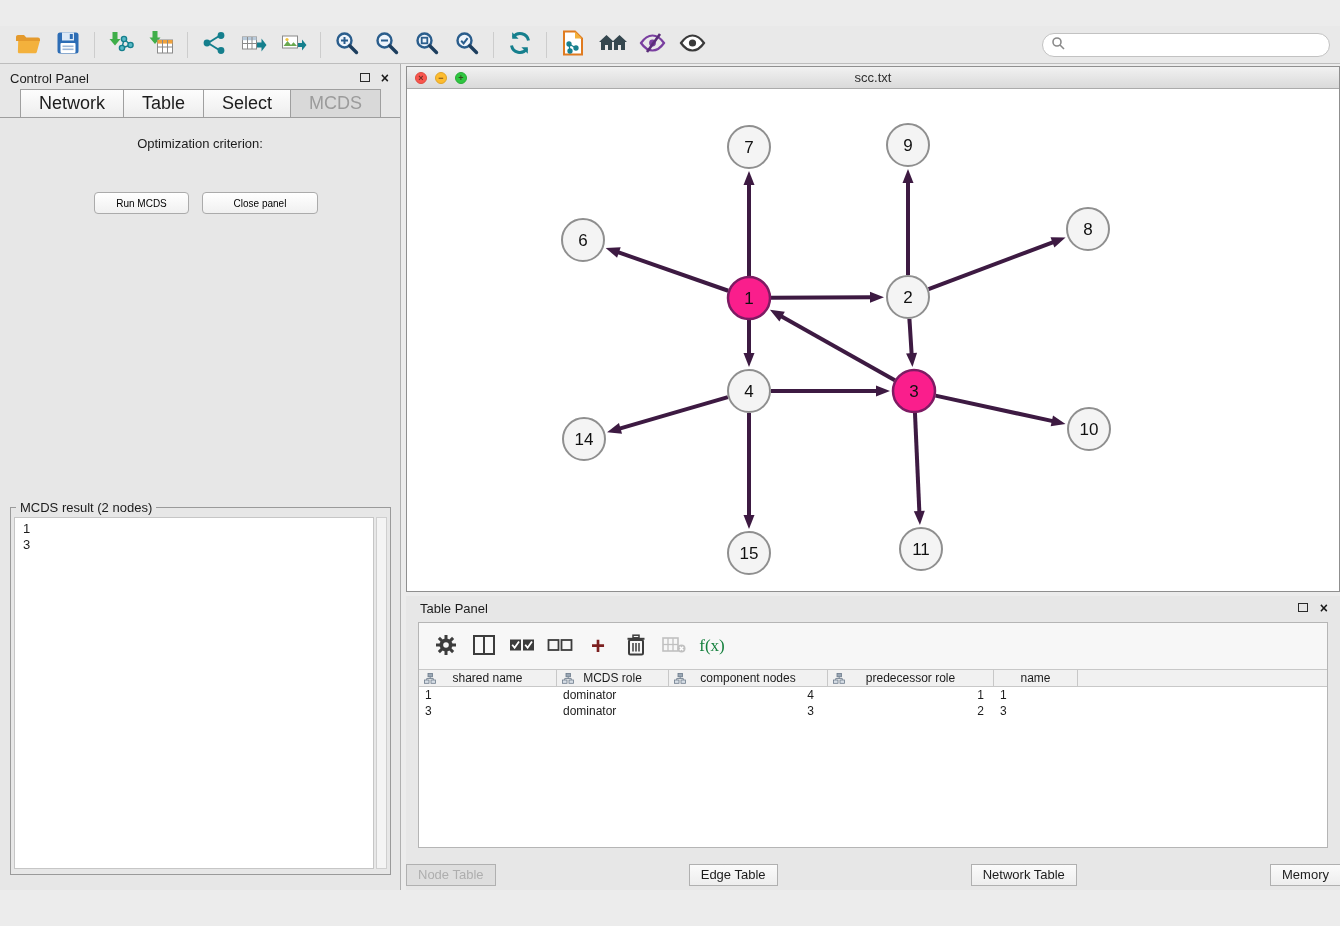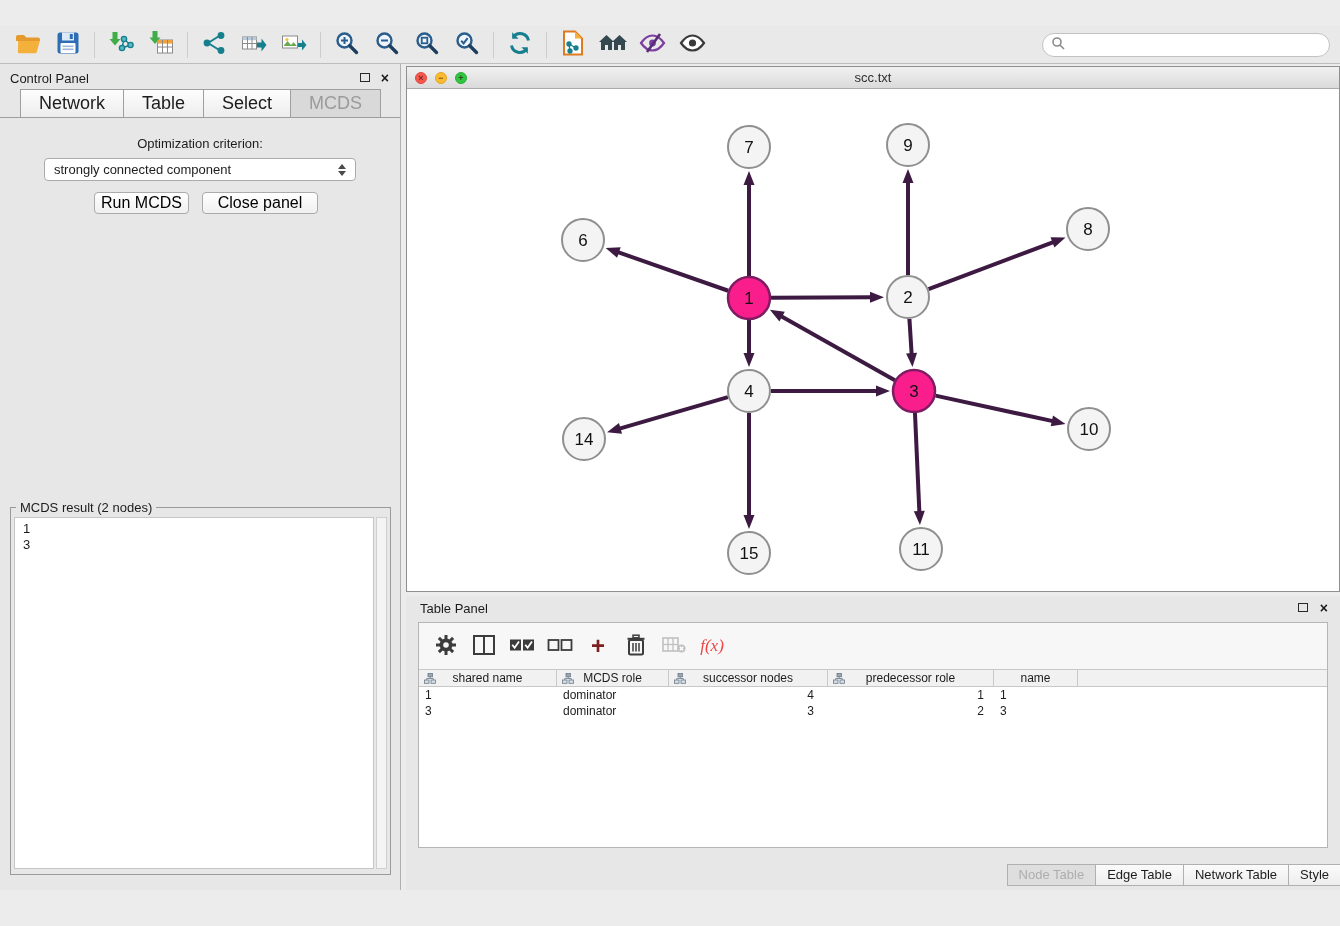--- a/index.html
+++ b/index.html
@@ -24,21 +24,21 @@
   .x-icon{position:absolute;right:11px;top:5px;font-weight:bold;font-size:14px;color:#1a1a1a;line-height:18px}
   .cp-tabs{position:absolute;left:0;top:30px;width:100%;height:24px;display:flex;justify-content:center;align-items:flex-end;border-bottom:1px solid #9e9e9e}
   .cp-tab{font-size:18px;padding:3px 18px;border:1px solid #9f9f9f;border-bottom:none;background:linear-gradient(#fdfdfd,#ededed);margin-right:-1px;cursor:pointer}
   .cp-tab.active{background:#d9d9d9;color:#9b9b9b}
   .crit-label{position:absolute;left:0;top:72px;width:100%;text-align:center}
   .crit-select{position:absolute;left:44px;top:94px;width:312px;height:23px;background:#fff;border:1px solid #ababab;border-radius:4px;display:flex;align-items:center;padding:0 9px;cursor:pointer}
   .spin{margin-left:auto;display:flex;flex-direction:column;gap:2px}
   .spin i{display:block;width:0;height:0;border-left:4px solid transparent;border-right:4px solid transparent}
   .spin .up{border-bottom:5px solid #4a4a4a}
   .spin .down{border-top:5px solid #4a4a4a}
-  .cbtn{position:absolute;height:22px;background:linear-gradient(#ffffff,#f0f0f0);border:1px solid #ababab;border-radius:4px;font-size:16px;font-family:"Liberation Sans",sans-serif;cursor:pointer}
+  .cbtn{position:absolute;height:22px;background:linear-gradient(#ffffff,#f0f0f0);border:1px solid #ababab;border-radius:4px;font-size:10px;font-family:"Liberation Sans",sans-serif;cursor:pointer}
   .btn-run{left:94px;top:128px;width:95px}
   .btn-close{left:202px;top:128px;width:116px}
   .mcds-result{position:absolute;left:10px;top:436px;width:381px;height:375px;border:1px solid #9a9a9a;background:#e7e7e7}
   .mcds-result legend{font-size:13px;margin-left:5px;padding:0 4px}
   .result-area{position:absolute;left:3px;top:2px;width:360px;bottom:5px;background:#fff;border:1px solid #c6c6c6;padding:3px 8px;line-height:16px;overflow:hidden}
   .result-scroll{position:absolute;right:3px;top:2px;width:11px;bottom:5px;background:#f4f4f4;border:1px solid #cfcfcf}
 
   
   .net-window{position:absolute;left:406px;top:66px;width:934px;height:526px;background:#fff;border:1px solid #8f8f8f}
   .net-titlebar{position:relative;height:22px;background:linear-gradient(#f1f1f1,#dadada);border-bottom:1px solid #ababab;text-align:center;line-height:21px;font-size:13px;color:#2e2e2e}
@@ -49,31 +49,31 @@
   .tl.grn{background:#2fc640;border:1px solid #28ac37}
   .net-canvas{display:block;background:#fff}
 
   
   .table-panel{position:absolute;left:406px;top:596px;width:934px;height:294px;background:#e7e7e7}
   .tp-header{position:absolute;left:0;top:0;width:100%;height:24px;display:flex;align-items:center;padding:0 14px}
   .tp-inner{position:absolute;left:12px;top:26px;width:910px;height:226px;background:#fff;border:1px solid #b5b5b5}
   .tp-toolbar{height:46px;background:#f7f7f7;display:flex;align-items:center;padding-left:10px;gap:4px}
   .tpbtn{width:34px;height:34px;display:flex;align-items:center;justify-content:center;background:none;border:none;cursor:pointer}
   .plus-glyph{font-size:24px;font-weight:bold;color:#7c2020;line-height:20px}
-  .fx{font-family:"Liberation Serif",serif;font-style:italic;font-size:17px;color:#ef4444}
+  .fx{font-family:"Liberation Serif",serif;font-size:17px;color:#15803d}
   .tp-thead{display:flex;height:18px;background:#f1f1f1;border-top:1px solid #c8c8c8;border-bottom:1px solid #c8c8c8;font-size:12px}
   .th{display:flex;align-items:center;justify-content:center;gap:4px;border-right:1px solid #c8c8c8;position:relative}
   .th svg{position:absolute;left:5px}
   .tr{display:flex;height:16px;font-size:12px;align-items:center}
   .td{padding:0 6px;overflow:hidden;white-space:nowrap}
   .c1{width:138px}.c2{width:112px}.c3{width:159px}.c4{width:166px}.c5{width:84px}
   .fill{flex:1;border-right:none}
   .num{text-align:right;padding-right:14px}
   .num4{text-align:right;padding-right:10px}
-  .tp-tabs{position:absolute;left:0;top:268px;width:100%;height:22px;display:flex;justify-content:flex-end}
+  .tp-tabs{position:absolute;left:0;top:268px;width:100%;height:22px;display:flex;justify-content:space-between}
   .tp-tab{font-size:13px;padding:2px 11px;border:1px solid #b0b0b0;background:linear-gradient(#fbfbfb,#ededed);margin-right:-1px;line-height:16px;cursor:pointer}
   .tp-tab.active{background:#dedede;color:#aeaeae}
 
   
   .statusbar{position:absolute;left:0;top:890px;width:1340px;height:36px;background:#ececec;border-top:1px solid #bdbdbd}
   .menu-btn{position:absolute;left:12px;top:7px;width:26px;height:22px;border:1px solid #a8a8a8;border-radius:3px;background:linear-gradient(#fdfdfd,#eeeeee);display:flex;align-items:center;justify-content:center;cursor:pointer}
   .memory-btn{position:absolute;right:10px;top:7px;height:22px;border:1px solid #a8a8a8;border-radius:4px;background:linear-gradient(#fdfdfd,#eeeeee);display:flex;align-items:center;gap:6px;padding:0 10px;font-size:12px;cursor:pointer}
   .mem-dot{width:9px;height:9px;border-radius:50%;background:#35d03c;border:1px solid #27a52e}
 </style>
 </head>
@@ -240,27 +240,20 @@
       <span class="float-icon"></span>
       <span class="x-icon">×</span>
     </div>
     <div class="cp-tabs">
       <div class="cp-tab">Network</div>
       <div class="cp-tab">Table</div>
       <div class="cp-tab">Select</div>
       <div class="cp-tab active">MCDS</div>
     </div>
     <div class="crit-label">Optimization criterion:</div>
-    <div class="crit-select">
-      <span>strongly connected component</span>
-      <span class="spin">
-          <i class="up"></i>
-          <i class="down"></i>
-        </span>
-    </div>
     <button class="cbtn btn-run">Run MCDS</button>
     <button class="cbtn btn-close">Close panel</button>
     <fieldset class="mcds-result">
       <legend>MCDS result (2 nodes)</legend>
       <div class="result-area">
         <div>1</div>
         <div>3</div>
       </div>
       <div class="result-scroll"></div>
     </fieldset>
@@ -415,21 +408,21 @@
             </svg>
           <span>MCDS role</span>
         </div>
         <div class="th c3">
           <svg width="12" height="11" viewBox="0 0 12 11">
               <rect x="4" y="0.5" width="4.5" height="3.3" fill="#9aa7b5" stroke="#6b7a8a" stroke-width="0.8"></rect>
               <rect x="0.5" y="7" width="4.5" height="3.3" fill="#d7dee6" stroke="#6b7a8a" stroke-width="0.8"></rect>
               <rect x="7" y="7" width="4.5" height="3.3" fill="#d7dee6" stroke="#6b7a8a" stroke-width="0.8"></rect>
               <path d="M6.2 3.8v1.7M2.7 7V5.5h6.6V7" stroke="#6b7a8a" fill="none" stroke-width="0.8"></path>
             </svg>
-          <span>successor nodes</span>
+          <span>component nodes</span>
         </div>
         <div class="th c4">
           <svg width="12" height="11" viewBox="0 0 12 11">
               <rect x="4" y="0.5" width="4.5" height="3.3" fill="#9aa7b5" stroke="#6b7a8a" stroke-width="0.8"></rect>
               <rect x="0.5" y="7" width="4.5" height="3.3" fill="#d7dee6" stroke="#6b7a8a" stroke-width="0.8"></rect>
               <rect x="7" y="7" width="4.5" height="3.3" fill="#d7dee6" stroke="#6b7a8a" stroke-width="0.8"></rect>
               <path d="M6.2 3.8v1.7M2.7 7V5.5h6.6V7" stroke="#6b7a8a" fill="none" stroke-width="0.8"></path>
             </svg>
           <span>predecessor role</span>
         </div>
@@ -450,18 +443,18 @@
         <div class="td c2">dominator</div>
         <div class="td c3 num">3</div>
         <div class="td c4 num4">2</div>
         <div class="td c5">3</div>
       </div>
     </div>
     <div class="tp-tabs">
       <div class="tp-tab active">Node Table</div>
       <div class="tp-tab">Edge Table</div>
       <div class="tp-tab">Network Table</div>
-      <div class="tp-tab">Style</div>
+      <div class="tp-tab">Memory</div>
     </div>
   </div>
 
 
 </div>
 
 </body></html>

